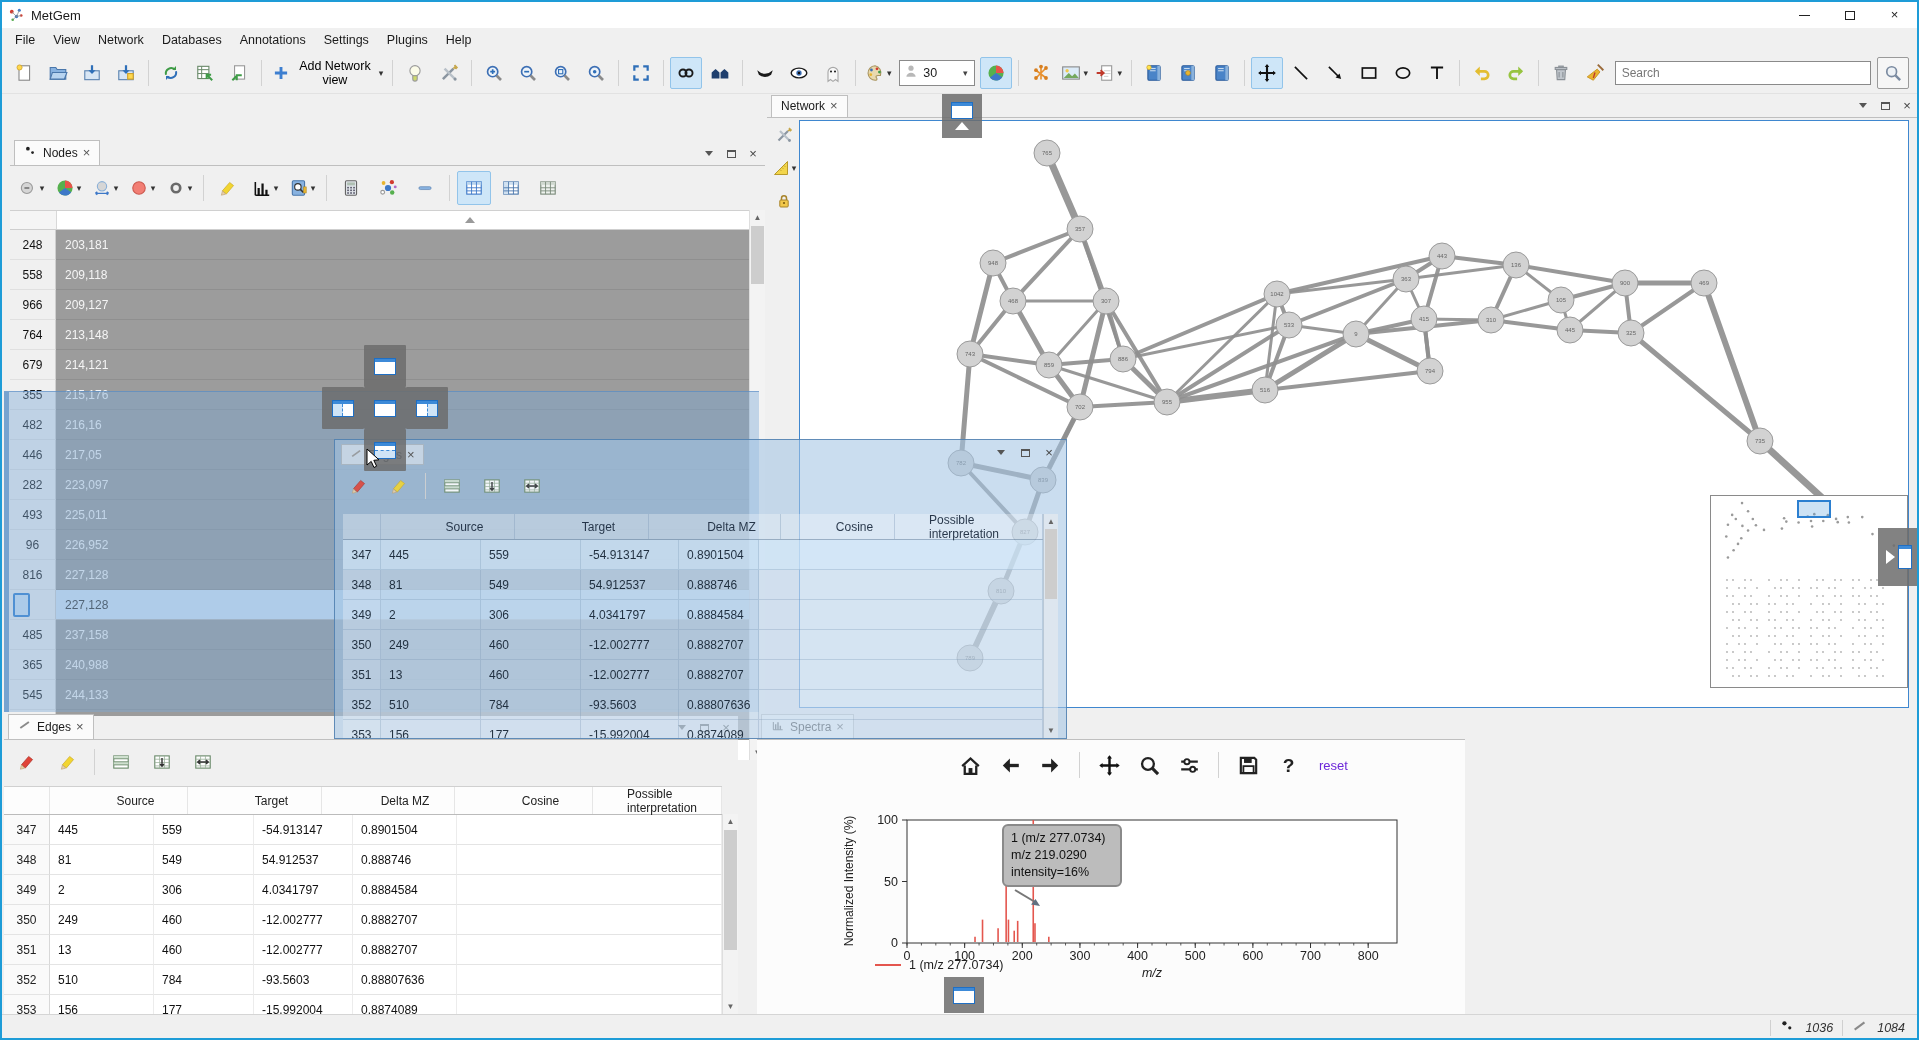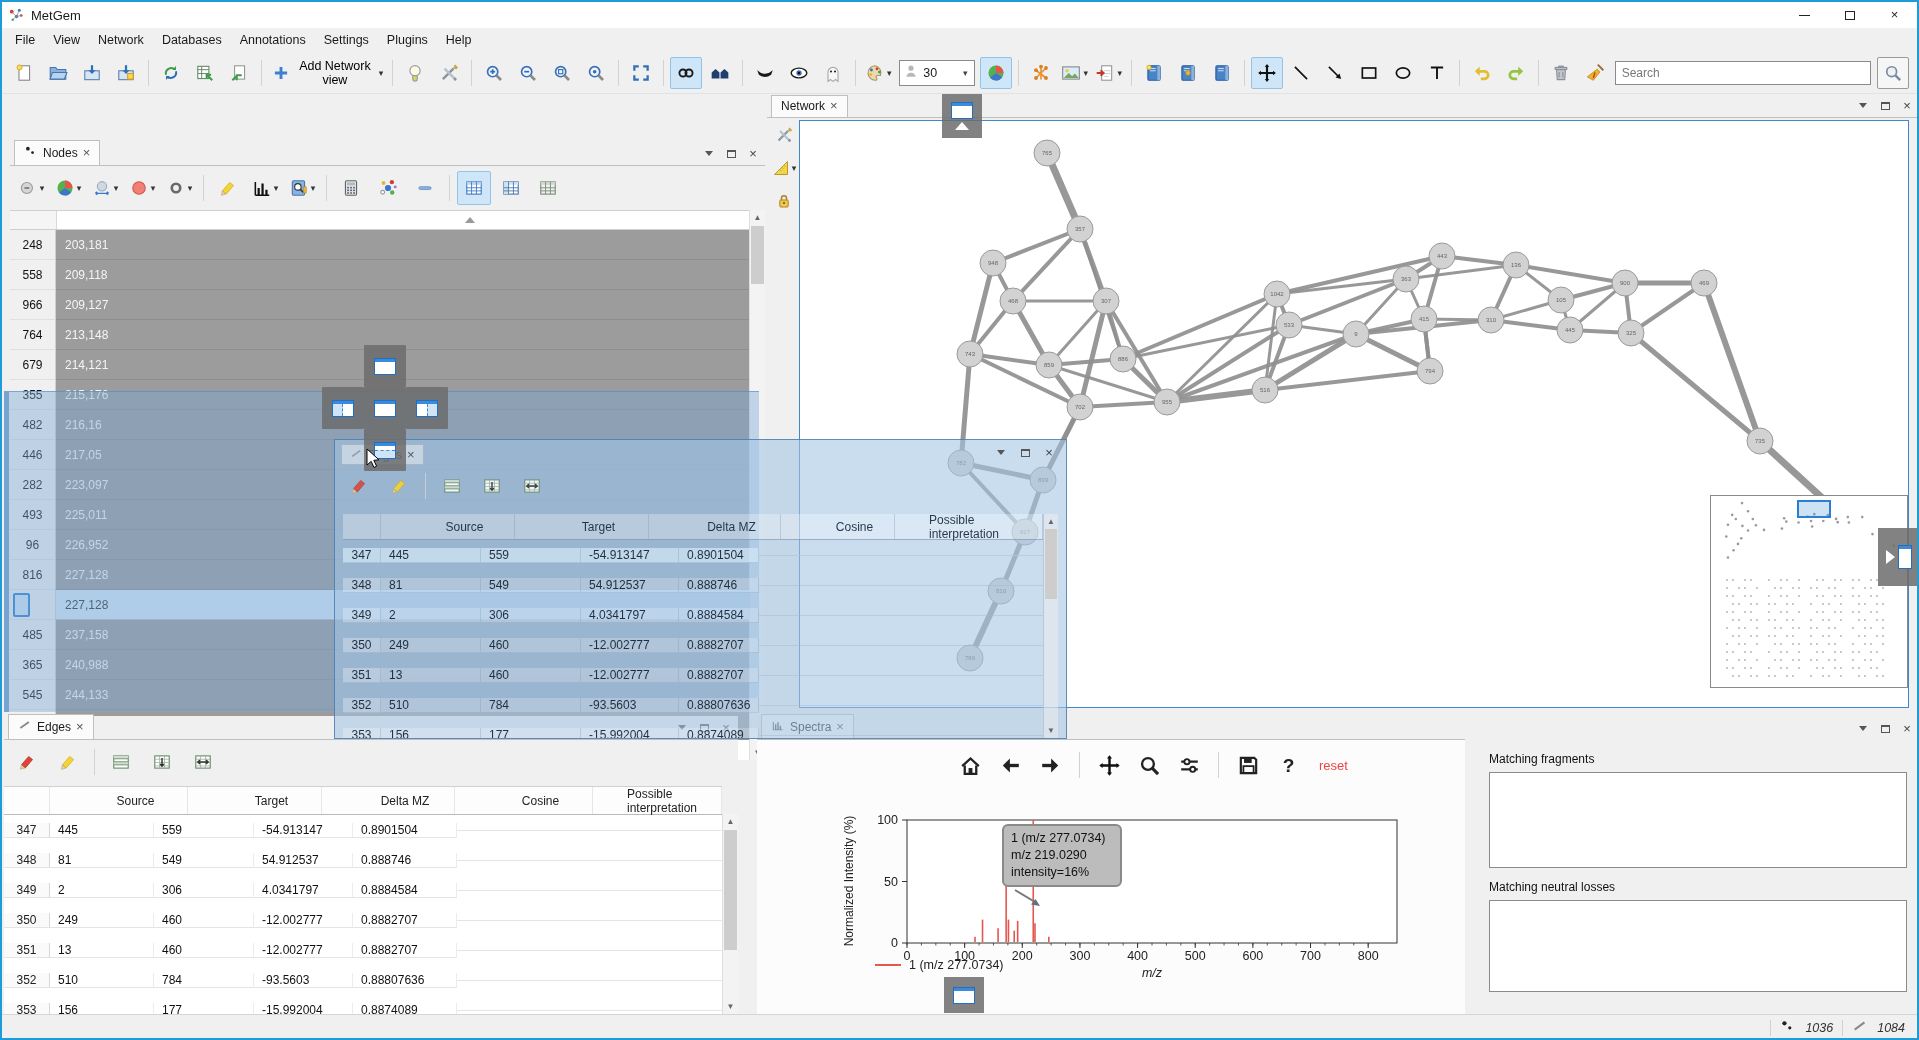--- a/index.html
+++ b/index.html
@@ -69,30 +69,30 @@
   #net-side .tbtn svg{width:18px;height:18px;}
   #net-view{position:absolute;left:32px;top:26px;width:1110px;height:588px;background:#fff;border:1px solid #3f87cf;overflow:hidden;}
   #minimap{position:absolute;left:910px;top:374px;width:198px;height:193px;background:#fff;border:1px solid #8a8a8a;}
   #mm-viewport{position:absolute;left:86px;top:4px;width:34px;height:18px;border:2px solid #2b7fd0;background:rgba(90,160,220,.3);}
   
   #edges-dock{left:2px;top:714px;width:734px;height:298px;}
   #edges-dock .paneltb .tbtn{height:38px;min-width:38px;}
   .etable{position:absolute;left:0;top:70px;right:16px;bottom:0;background:#fff;overflow:hidden;border-top:1px solid #d0d0d0;}
   .ehead{display:flex;height:28px;background:#fdfdfd;border-bottom:1px solid #bbb;gap:34px;}
   .ehc{display:flex;align-items:center;justify-content:center;border-right:1px solid #e6e6e6;color:#222;}
-  .erow{display:flex;height:30px;align-items:center;}
+  .erow{display:flex;height:30px;}
   .erc{display:flex;align-items:center;padding-left:8px;border-right:1px solid #ececec;border-bottom:1px solid #e4e4e4;color:#111;}
   .erh{background:#fafafa;justify-content:center;padding-left:0;border-right:1px solid #d8d8d8;color:#222;}
   
   #spectra-dock{left:755px;top:714px;width:708px;height:298px;}
   #sp-content{position:absolute;left:0;top:24px;right:0;bottom:0;background:#fcfcfc;}
   #sp-tb{position:absolute;left:198px;top:10px;display:flex;align-items:center;gap:10px;}
   #sp-tb .tbtn{height:30px;min-width:30px;}
   #sp-tb .tbtn svg{width:23px;height:23px;}
-  .treset{border:none;background:none;font-size:13px;color:#ef4444;font-family:"Liberation Sans",sans-serif;}
+  .treset{border:none;background:none;font-size:13px;color:#6d28d9;font-family:"Liberation Sans",sans-serif;}
   #spectrum{position:absolute;left:0;top:0;}
   #sp-tooltip{position:absolute;left:245px;top:84px;width:120px;background:#bcbcbc;border:2px solid #8a8a8a;border-radius:6px;padding:4px 7px;font-size:12.5px;color:#111;line-height:1.35;}
   #sp-legend{position:absolute;left:118px;top:218px;display:flex;align-items:center;gap:8px;font-size:12.5px;color:#222;}
   #sp-legend .legline{width:26px;height:2px;}
   
   #matching-dock{left:1463px;top:714px;width:454px;height:298px;}
   .mlabel{position:absolute;left:24px;font-size:12px;color:#111;}
   .mbox{position:absolute;left:24px;width:418px;background:#fff;border:1px solid #8a8a8a;}
   
   #statusbar{position:absolute;left:0;top:1012px;right:0;height:26px;border-top:1px solid #d5d5d5;display:flex;align-items:center;justify-content:flex-end;gap:9px;padding-right:12px;color:#333;}
@@ -1579,35 +1579,20 @@
         <div>m/z 219.0290</div>
         <div>intensity=16%</div>
       </div>
       <div id="sp-legend">
         <span class="legline" id="legline" style="background: rgb(228, 86, 78);"></span>
         <span>1 (m/z 277.0734)</span>
       </div>
     </div>
   </div>
 
-  <div class="dock" id="matching-dock">
-    <div class="dockbtns" style="top:6px;">
-      <span class="dockbtn">
-          <span class="g-chev"></span>
-        </span>
-      <span class="dockbtn">
-          <span class="g-float"></span>
-        </span>
-      <span class="dockbtn x"></span>
-    </div>
-    <div class="mlabel" style="top:36px;">Matching fragments</div>
-    <div class="mbox" style="top:56px;height:96px;"></div>
-    <div class="mlabel" style="top:164px;">Matching neutral losses</div>
-    <div class="mbox" style="top:184px;height:92px;"></div>
-  </div>
 
   <div id="statusbar">
     <span class="spipe"></span>
     <span id="st-nodes-ic"><svg viewBox="0 0 18 18">
           <circle cx="5" cy="6" r="2.4" fill="#222"></circle>
           <circle cx="11" cy="11" r="1.8" fill="#222"></circle>
         </svg></span>
     <span class="cnt">1036</span>
     <span class="spipe"></span>
     <span id="st-edges-ic"><svg viewBox="0 0 18 18">

